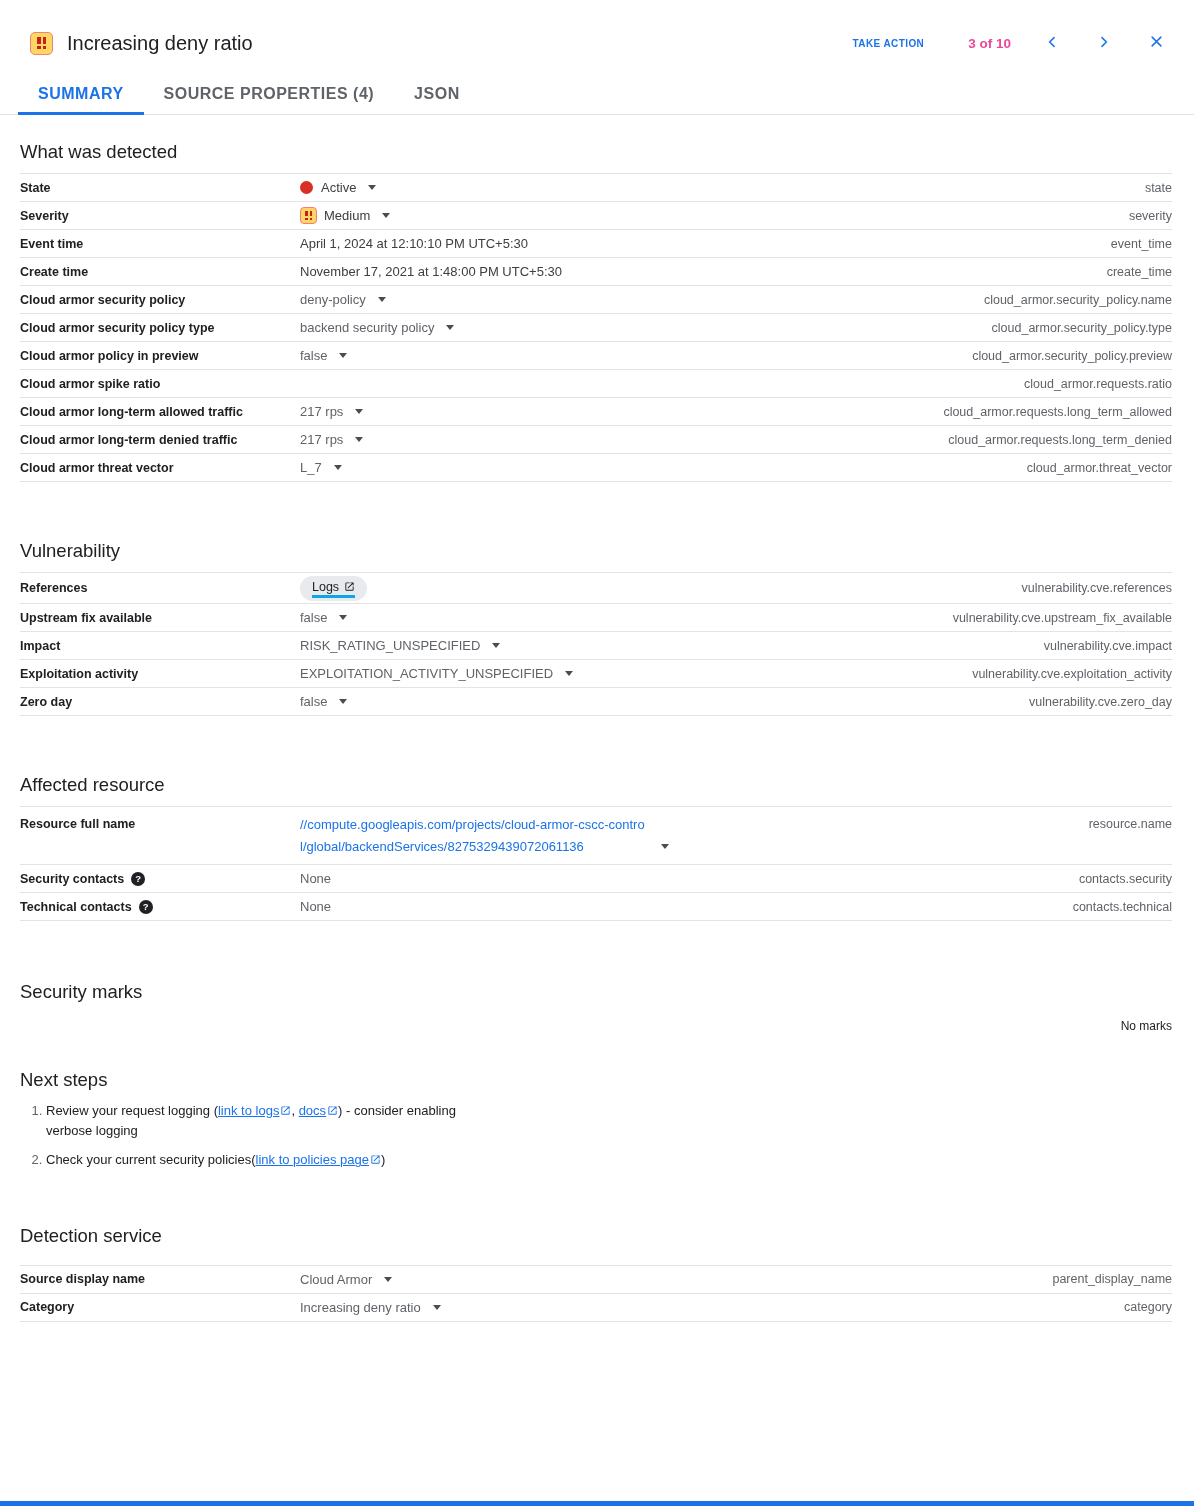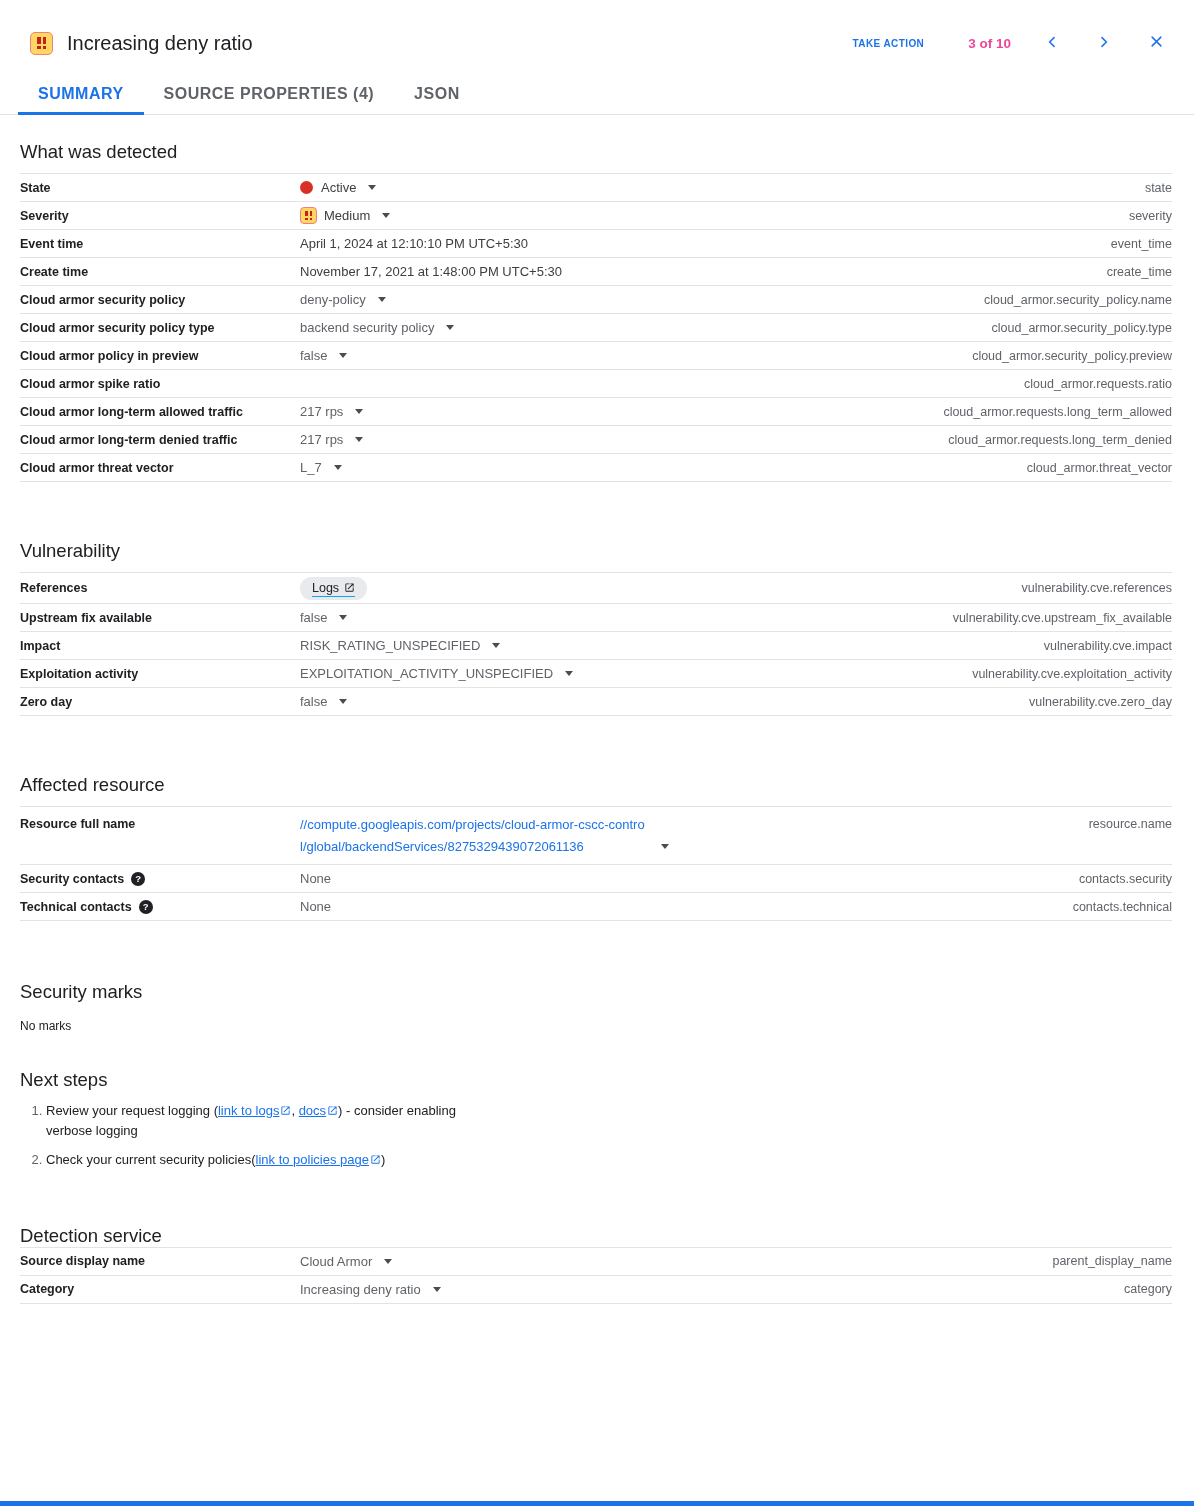--- a/index.html
+++ b/index.html
@@ -35,54 +35,54 @@
   .tab.active { color:#1a73e8; }
   .tab.active::after { content:""; position:absolute; left:0; right:0; bottom:-1px; height:3px; background:#1a73e8; }
 
   
   .content { padding:0 22px 0 20px; }
   h2.section-title { font-size:18.5px; font-weight:500; color:#202124; }
   .mt-first { margin:26px 0 10px; }
   .mt-sec   { margin:58px 0 10px; }
   .mt-marks { margin:60px 0 0; }
   .mt-next  { margin:36px 0 8px; }
-  .mt-det   { margin:54px 0 0; }
+  .mt-det   { margin:54px 0 18px; }
 
   .rows { border-top:1px solid #e3e3e3; }
   .row { display:grid; grid-template-columns:280px 1fr auto; align-items:center;
     min-height:28px; border-bottom:1px solid #e3e3e3; }
   .row.tall { align-items:start; padding:7px 0 6px; }
   .label { font-size:12.5px; font-weight:700; color:#202124; display:flex; align-items:center; }
   .value { font-size:13px; color:#5f6368; display:flex; align-items:center; }
   .value .vt { margin-right:12px; }
   .value.dark { color:#3c4043; }
   .field { font-size:12.5px; color:#5f6368; text-align:right; }
 
   .caret { width:0; height:0; border-left:4.5px solid transparent; border-right:4.5px solid transparent;
     border-top:5.5px solid #494c50; display:inline-block; cursor:pointer; }
   .state-dot { width:13px; height:13px; border-radius:50%; background:#d93025; display:inline-block; margin-right:8px; }
   .value .sev-badge { margin-right:7px; }
 
   .chip { background:#e9eaed; border:none; border-radius:13px; padding:4px 12px 3px;
     display:inline-flex; align-items:center; cursor:pointer; font-family:inherit; }
-  .chip-inner { display:inline-flex; align-items:center; gap:4px; border-bottom:1px solid #0ea5e9;
+  .chip-inner { display:inline-flex; align-items:center; gap:4px; border-bottom:3px solid #0ea5e9;
     font-size:12.5px; color:#202124; padding-bottom:1px; }
 
   .help { width:14px; height:14px; border-radius:50%; background:#202124; color:#fff;
     font-size:9.5px; font-weight:700; display:inline-flex; align-items:center; justify-content:center;
     margin-left:7px; cursor:pointer; }
 
   .res-link { color:#1a73e8; text-decoration:none; font-size:13px; line-height:1.7;
     display:inline-block; max-width:345px; word-break:break-all; cursor:pointer; }
   .res-caret-wrap { display:inline-block; margin-left:16px; }
 
   .long-val { font-size:13px; color:#5f6368; line-height:1.5; }
   .long-caret { margin:8px 0 2px 14px; }
 
-  .no-marks { font-size:12px; color:#202124; margin-top:16px; }
+  .no-marks { font-size:12px; color:#202124; margin-top:16px;text-align:right; }
 
   ol.steps { margin:10px 0 0 4px; padding-left:22px; max-width:478px; }
   ol.steps li { font-size:13px; color:#202124; line-height:1.55; margin-bottom:9px; }
   ol.steps li::marker { color:#5f6368; }
   .step-link { color:#1a73e8; text-decoration:underline; cursor:pointer; }
   .ext-ic { vertical-align:-1px; margin-left:1px; }
 
   .bottom-bar { position:absolute; left:0; right:0; bottom:0; height:5px; background:#1a73e8; }
 </style>
 </head>

